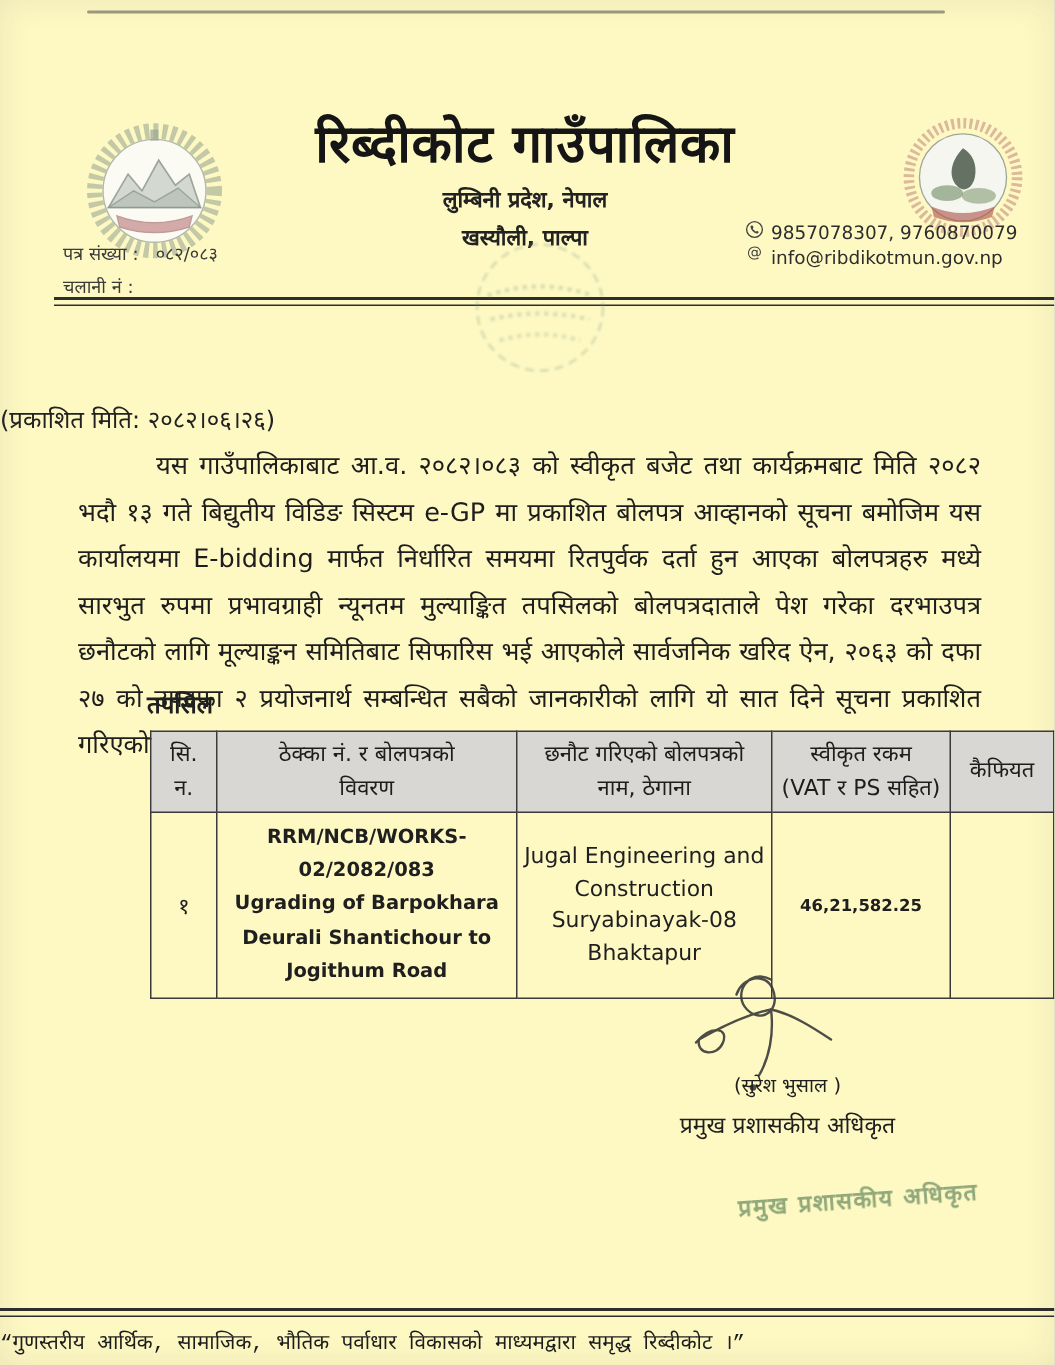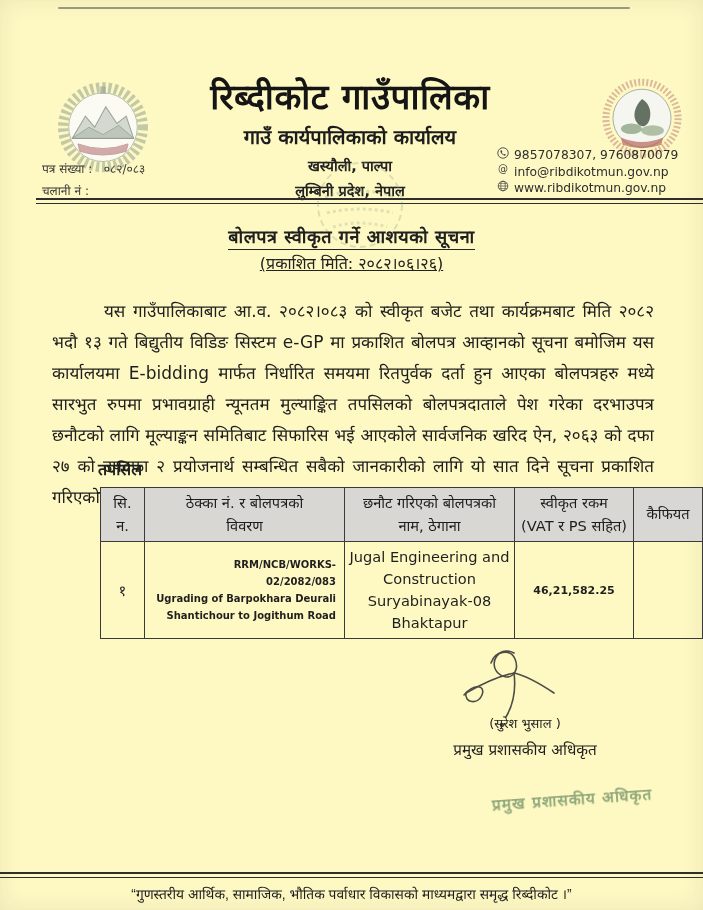--- a/index.html
+++ b/index.html
@@ -29,52 +29,52 @@
   .cicon{width:12px;height:12px;flex:0 0 12px;display:inline-flex;align-items:center;justify-content:center;font-size:10px;color:#444;}
   
   .rule{border-top:2px solid #2e2e2e;border-bottom:1.5px solid #2e2e2e;height:3px;}
   .rule-top{top:198px;left:36px;right:0;}
   .rule-bottom{top:872px;left:0;right:0;}
   
   .mid-stamp{top:155px;left:295px;width:130px;height:110px;opacity:.45;filter:blur(.7px);}
   
   .notice-title{top:224px;left:0;width:100%;text-align:center;font-size:18px;font-weight:bold;letter-spacing:.5px;}
   .notice-title span{border-bottom:1.6px solid #222;padding-bottom:2px;}
-  .pub-date{top:252px;left:0;width:100%;text-align:center;font-size:16px;color:#222;text-decoration:underline;}
+  .pub-date{top:268px;left:0;width:100%;font-size:16px;color:#222;}
   .body-text{
     top:296px;left:52px;width:602px;
     font-size:17px;line-height:31px;
     text-align:justify;text-indent:52px;color:#1d1d1d;
   }
   .tapsil{top:458px;left:98px;font-size:16px;font-weight:bold;}
   .tapsil span{border-bottom:1.5px solid #222;padding-bottom:13px;}
   
   .ttable{top:487px;left:100px;border-collapse:collapse;}
   .ttable td,.ttable th{border:1.6px solid #3a3a3a;vertical-align:middle;}
   .ttable th{
     background:#d8d7d4;font-weight:normal;font-size:14.6px;line-height:1.55;
     white-space:pre-line;padding:4px 3px;color:#1d1d1d;
   }
   .c-sn{width:37px;} .c-contract{width:193px;} .c-bidder{width:163px;} .c-amount{width:112px;} .c-remarks{width:62px;}
   .cell-sn{text-align:center;font-size:15px;}
-  .cell-contract{padding:6px 8px;font-weight:bold;font-size:10px;line-height:1.7;text-align:right;}
+  .cell-contract{padding:6px 8px;font-weight:bold;font-size:13px;line-height:1.7;text-align:center;}
   .pre{white-space:pre-line;}
   .cell-bidder{text-align:center;font-weight:normal;font-size:14.6px;line-height:1.5;padding:4px;}
   .cell-amount{text-align:center;font-weight:bold;font-size:11px;}
   
   .sig{top:643px;left:452px;width:125px;height:92px;}
   .sig-name{top:714px;left:400px;width:250px;text-align:center;font-size:13px;color:#1e1e1e;}
   .sig-title{top:739px;left:400px;width:250px;text-align:center;font-size:15.3px;color:#1e1e1e;}
   .stamp-text{
     top:788px;left:452px;width:240px;text-align:center;
     font-size:15.5px;font-weight:bold;letter-spacing:1px;
     color:#76946a;opacity:.8;transform:rotate(-4deg);filter:blur(.45px);
   }
   
-  .footer-text{top:884px;left:0;width:100%;text-align:center;font-size:13.8px;color:#1c1c1c;font-family:Liberation Sans, sans-serif;}
+  .footer-text{top:884px;left:0;width:100%;text-align:left;font-size:13.8px;color:#1c1c1c;font-family:Liberation Mono, monospace;}
 </style>
 </head>
 <body>
 
 <div class="page">
 
   <div class="abs scan-top"></div>
 
   <div class="abs emblem-left">
     <svg width="102" height="108" viewBox="0 0 110 110">
@@ -93,23 +93,22 @@
       <circle cx="50" cy="54" r="33" fill="#f4f6f2" stroke="#9aa296" stroke-width="1" opacity="0.95"></circle>
       <path d="M50,32 C42,40 38,52 45,60 C50,66 57,63 59,54 C61,44 57,36 50,32 Z" fill="#41503f" opacity="0.8"></path>
       <ellipse cx="38" cy="66" rx="12" ry="6" fill="#6d8a60" opacity="0.6"></ellipse>
       <ellipse cx="62" cy="68" rx="13" ry="6" fill="#7a9468" opacity="0.55"></ellipse>
       <path d="M26,76 Q50,86 74,76 L72,84 Q50,92 28,84 Z" fill="#b05a52" opacity="0.65"></path>
     </svg>
   </div>
 
   <div class="abs hdr-center">
     <div class="hdr-title">रिब्दीकोट गाउँपालिका</div>
-    <div class="hdr-sub">गाउँ कार्यपालिकाको कार्यालय</div>
+    <div class="hdr-addr">लुम्बिनी प्रदेश, नेपाल</div>
     <div class="hdr-addr">खस्यौली, पाल्पा</div>
-    <div class="hdr-addr">लुम्बिनी प्रदेश, नेपाल</div>
   </div>
 
   <div class="abs refs">
     <div>
       <span>पत्र संख्या :</span>
       &nbsp;&nbsp;<span>०८२/०८३</span>
     </div>
     <div>
       <span>चलानी नं :</span>
     </div>
@@ -122,48 +121,33 @@
             <circle cx="8" cy="8" r="7" fill="none" stroke="#444" stroke-width="1.2"></circle>
             <path d="M5.2,4.4 C4.7,4.5 4.4,5.1 4.5,5.8 C4.9,8.6 7.4,11.1 10.2,11.5 C10.9,11.6 11.5,11.3 11.6,10.8 L11.3,9.6 L9.9,9.3 L9.3,10 C8.2,9.5 7,8.4 6.4,7.2 L7.1,6.5 L6.6,4.7 Z" fill="#444"></path>
           </svg>
       </span>
       <span>9857078307, 9760870079</span>
     </div>
     <div class="row">
       <span class="cicon">@</span>
       <span>info@ribdikotmun.gov.np</span>
     </div>
-    <div class="row">
-      <span class="cicon">
-        <svg width="12" height="12" viewBox="0 0 16 16">
-            <circle cx="8" cy="8" r="6.4" fill="none" stroke="#444" stroke-width="1.1"></circle>
-            <ellipse cx="8" cy="8" rx="3" ry="6.4" fill="none" stroke="#444" stroke-width="0.9"></ellipse>
-            <line x1="1.6" y1="8" x2="14.4" y2="8" stroke="#444" stroke-width="0.9"></line>
-            <line x1="2.6" y1="4.5" x2="13.4" y2="4.5" stroke="#444" stroke-width="0.8"></line>
-            <line x1="2.6" y1="11.5" x2="13.4" y2="11.5" stroke="#444" stroke-width="0.8"></line>
-          </svg>
-      </span>
-      <span>www.ribdikotmun.gov.np</span>
-    </div>
   </div>
 
   <div class="abs rule rule-top"></div>
 
   <div class="abs mid-stamp">
     <svg width="130" height="110" viewBox="0 0 130 110">
       <circle cx="65" cy="50" r="42" fill="none" stroke="#82977e" stroke-width="2" stroke-dasharray="6 4" opacity="0.6"></circle>
       <path d="M30,42 Q65,30 100,42" fill="none" stroke="#82977e" stroke-width="3" stroke-dasharray="3 3" opacity="0.6"></path>
       <path d="M32,58 Q65,50 98,58" fill="none" stroke="#82977e" stroke-width="3" stroke-dasharray="3 3" opacity="0.55"></path>
       <path d="M38,72 Q65,64 92,72" fill="none" stroke="#82977e" stroke-width="3" stroke-dasharray="3 3" opacity="0.5"></path>
     </svg>
   </div>
 
-  <div class="abs notice-title">
-    <span>बोलपत्र स्वीकृत गर्ने आशयको सूचना</span>
-  </div>
   <div class="abs pub-date">(प्रकाशित मिति: २०८२।०६।२६)</div>
 
   <div class="abs body-text">यस गाउँपालिकाबाट आ.व. २०८२।०८३ को स्वीकृत बजेट तथा कार्यक्रमबाट मिति २०८२ भदौ १३ गते बिद्युतीय विडिङ सिस्टम e-GP मा प्रकाशित बोलपत्र आव्हानको सूचना बमोजिम यस कार्यालयमा E-bidding मार्फत निर्धारित समयमा रितपुर्वक दर्ता हुन आएका बोलपत्रहरु मध्ये सारभुत रुपमा प्रभावग्राही न्यूनतम मुल्याङ्कित तपसिलको बोलपत्रदाताले पेश गरेका दरभाउपत्र छनौटको लागि मूल्याङ्कन समितिबाट सिफारिस भई आएकोले सार्वजनिक खरिद ऐन, २०६३ को दफा २७ को उपदफा २ प्रयोजनार्थ सम्बन्धित सबैको जानकारीको लागि यो सात दिने सूचना प्रकाशित गरिएको छ ।</div>
 
   <div class="abs tapsil">
     <span>तपसिल</span>
   </div>
 
   <table class="abs ttable">
     <tbody>

